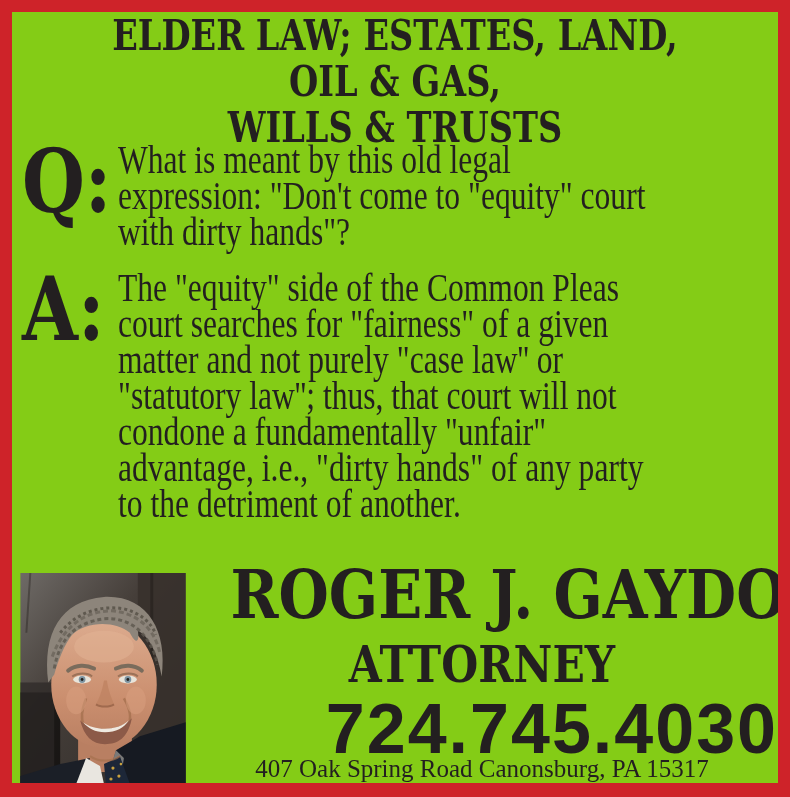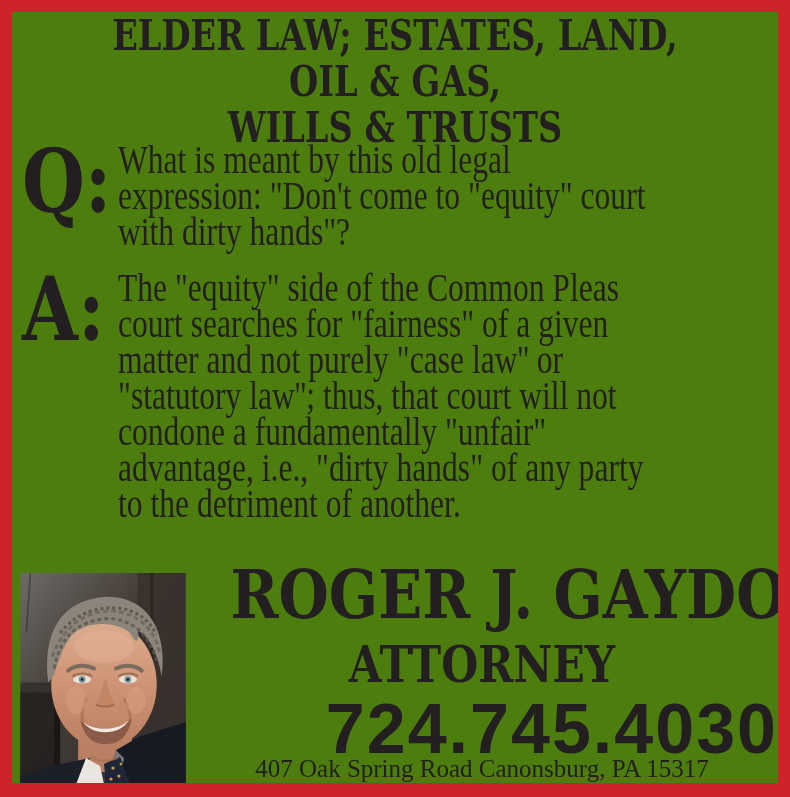--- a/index.html
+++ b/index.html
@@ -6,21 +6,21 @@
     --red:#ce2329;
     --ink:#231f20;
     --serif:"Liberation Serif", serif;
     --slab:"DejaVu Serif", serif;
     --sans:"Liberation Sans", sans-serif;
   }
   html,body{margin:0;padding:0;background:#fff;}
   .ad{
     position:relative;
     width:790px;height:797px;
-    background:#4d7c0f;
+    background:#84cc16;
     overflow:hidden;
     font-family:var(--serif);
     color:var(--ink);
   }
   .frame{
     position:absolute;inset:0;
     border:12px solid var(--red);
     border-bottom-width:14px;
     pointer-events:none;
     z-index:5;

